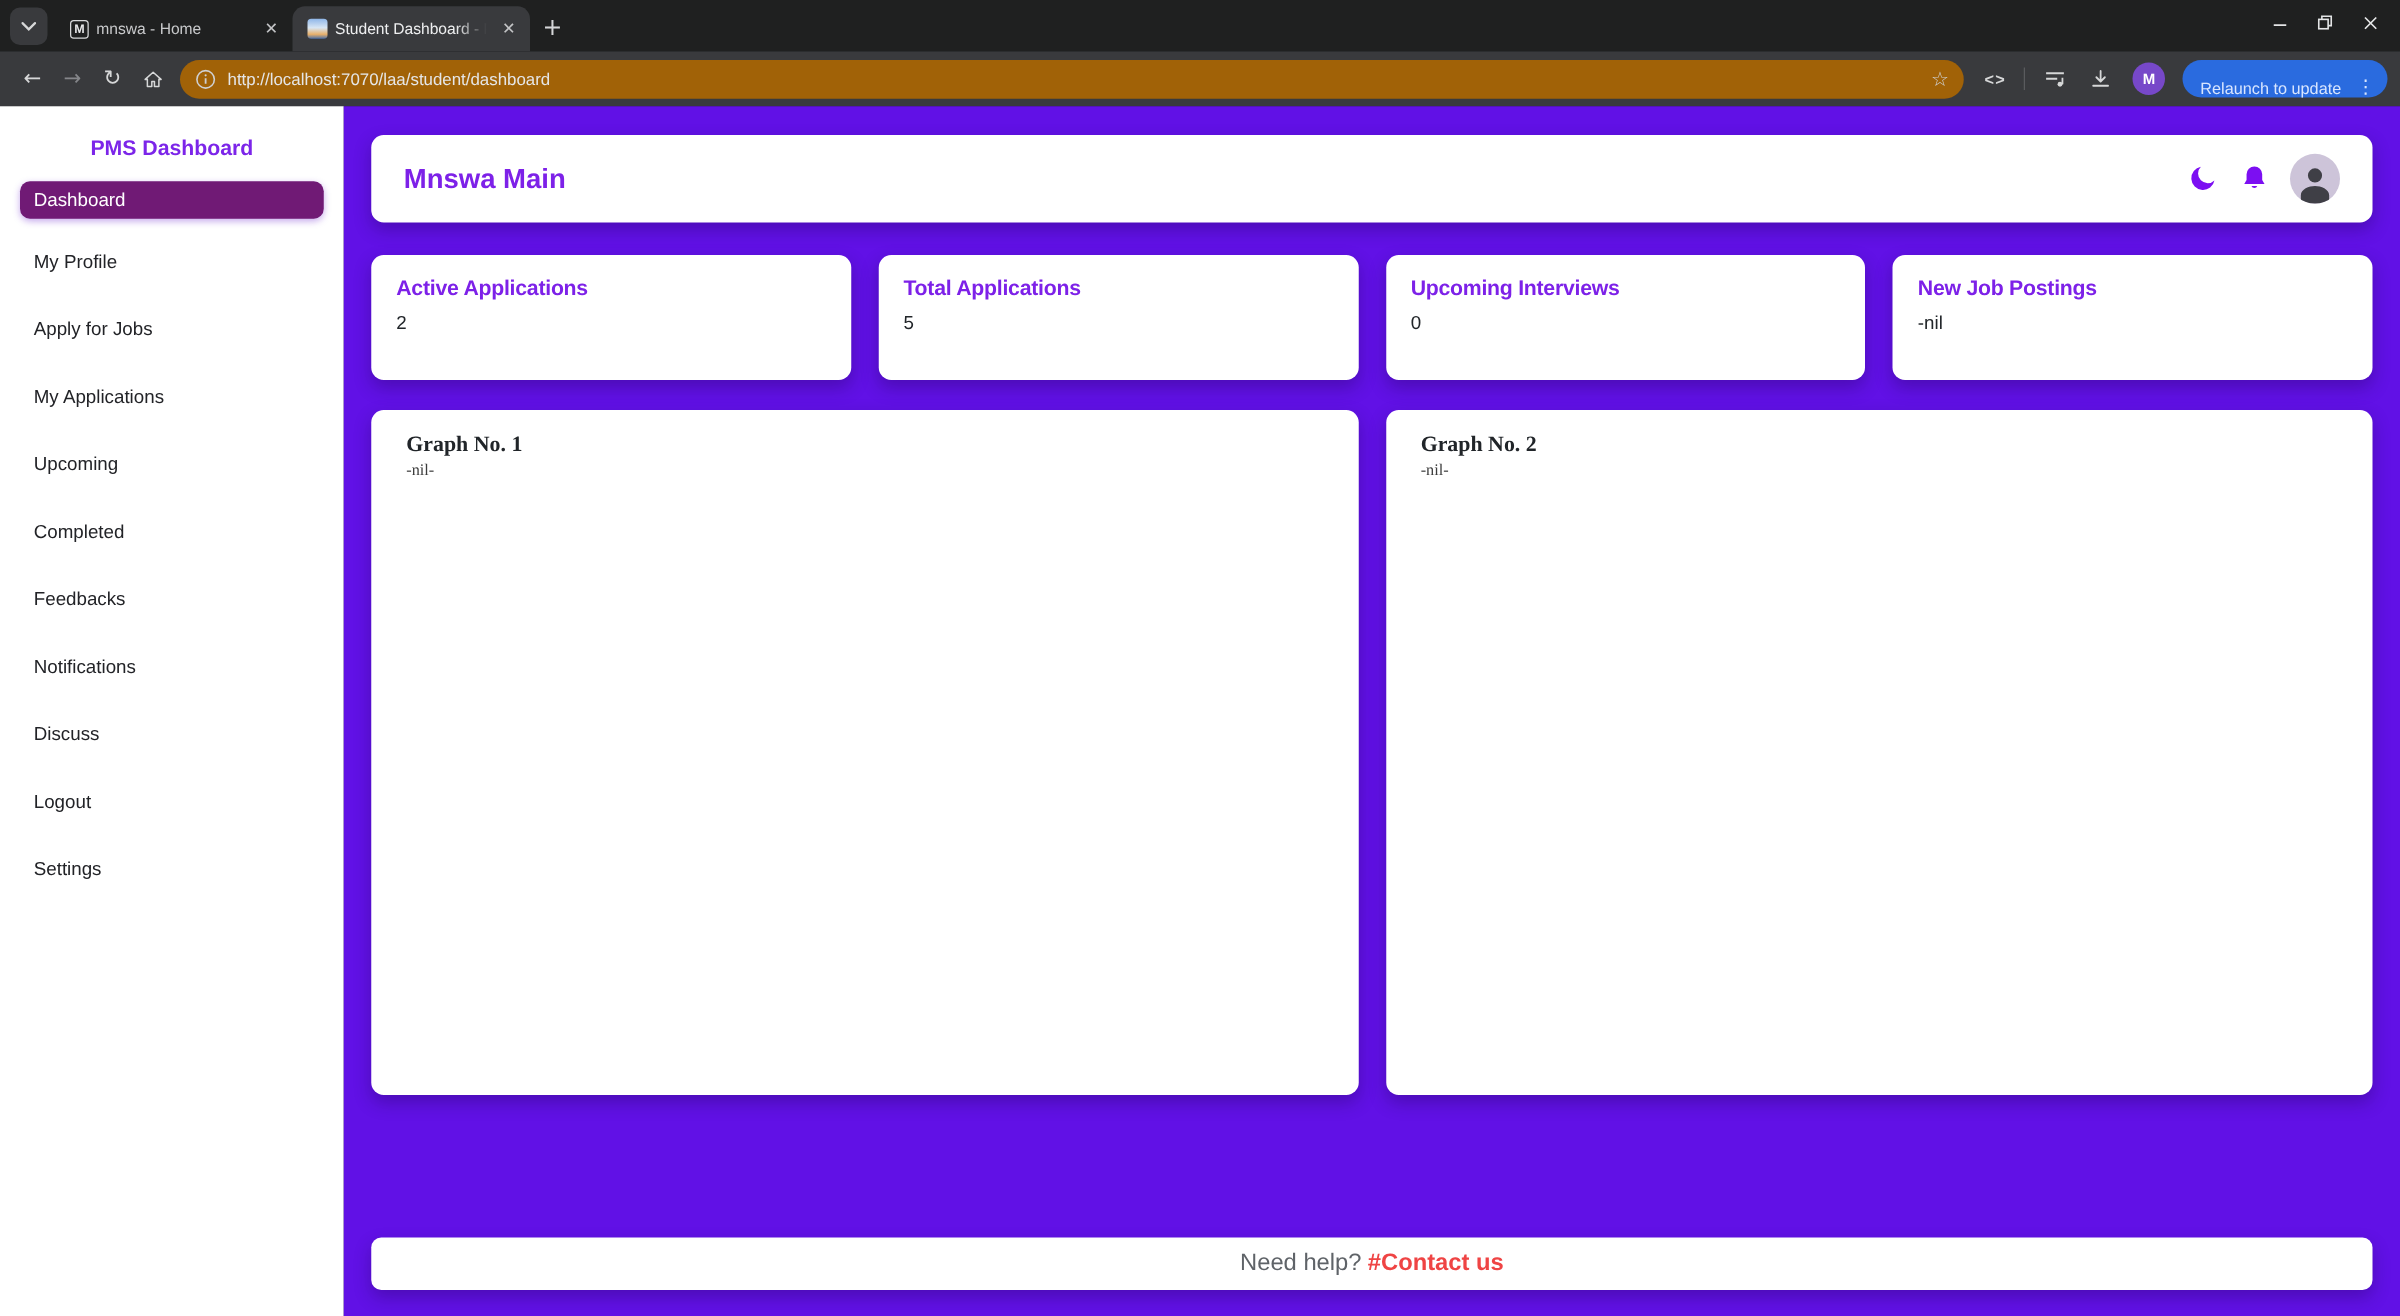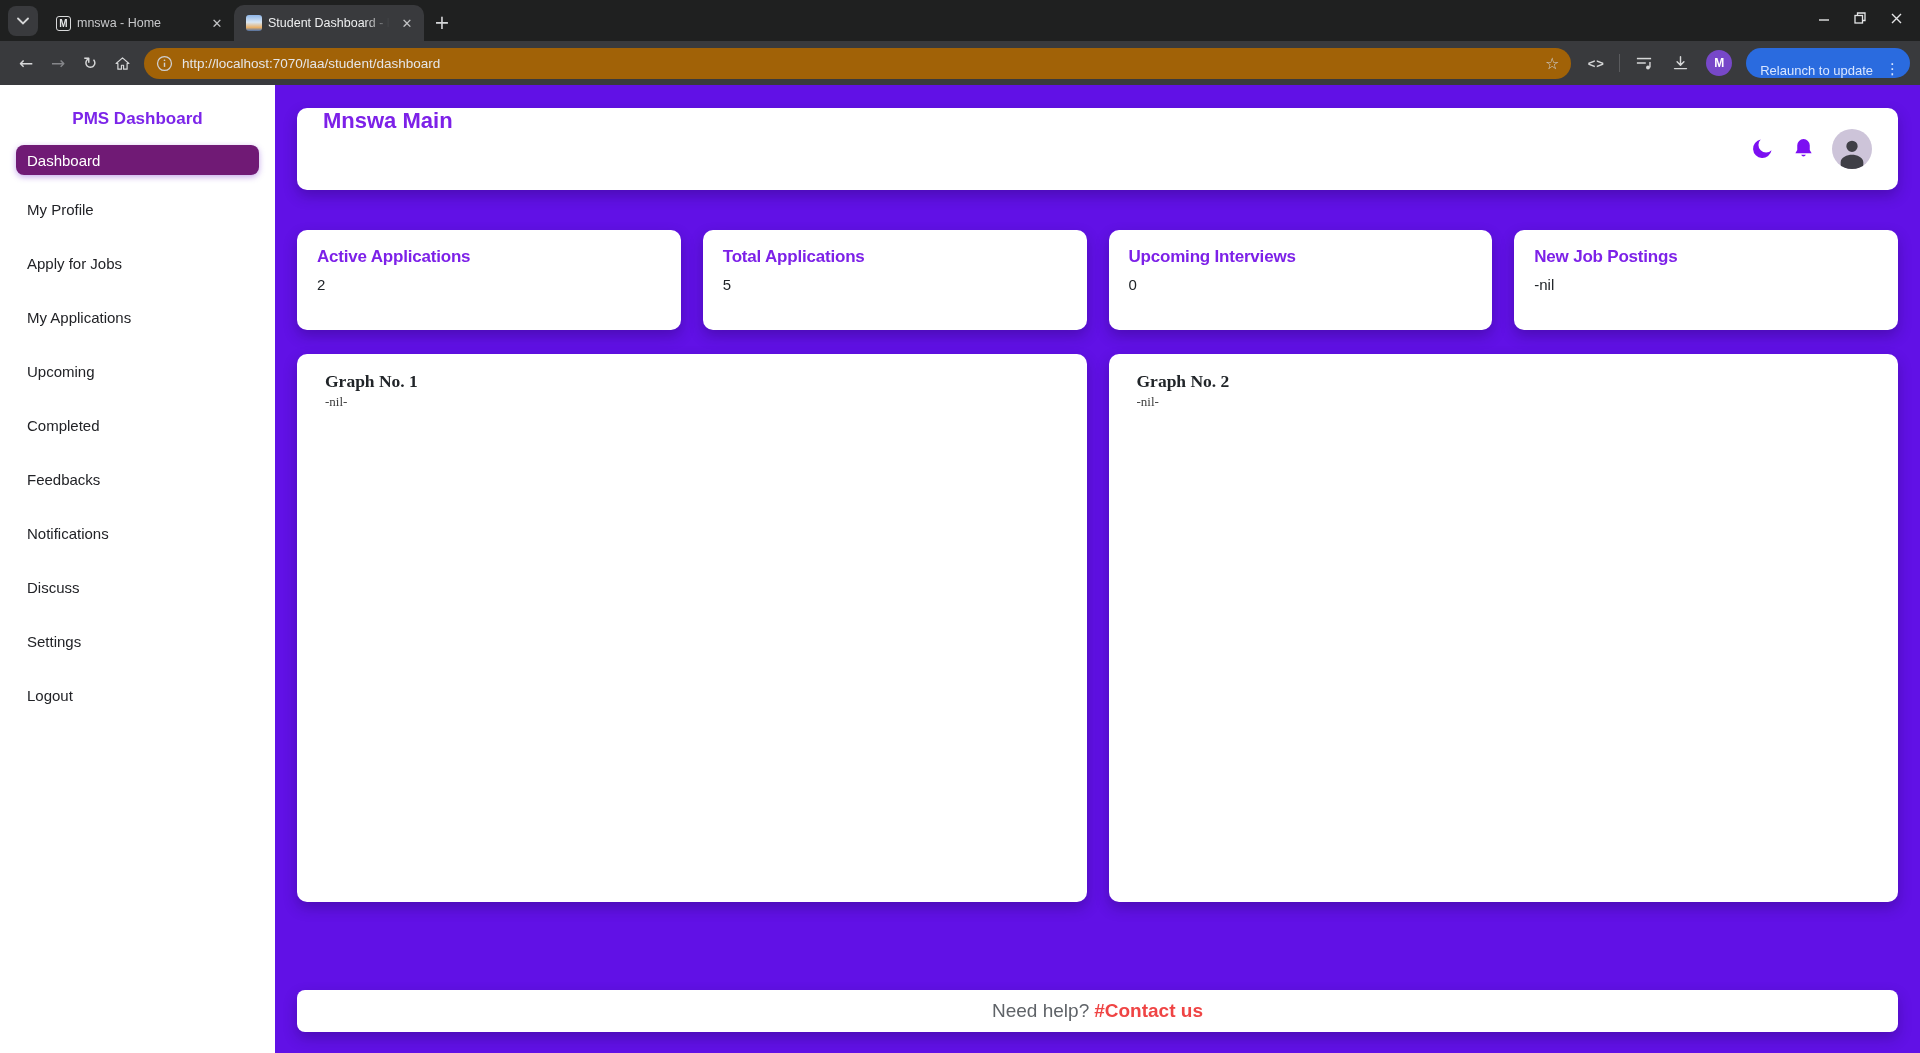--- a/index.html
+++ b/index.html
@@ -51,21 +51,21 @@
   .sb-title { text-align:center; margin-top:24px; font-size:17px; font-weight:bold; color:#7c25e9; }
   .sb-active { margin:16px 16px 0 16px; height:30px; background:#701a75; border-radius:8px; display:flex;
     align-items:center; padding-left:11px; color:#ffffff; font-size:15px;
     box-shadow:0 2px 6px rgba(90,10,200,.35); }
   .sb-list { margin-top:7px; }
   .sb-item { height:54px; display:flex; align-items:center; padding-left:27px; font-size:15px; color:#222327;text-align:right; }
 
   .main { flex:1; background:#6111e6; padding:23px 22px 21px 22px; display:flex; flex-direction:column; }
   .card { background:#ffffff; border-radius:10px; box-shadow:0 6px 14px rgba(25,0,70,.30); }
 
-  .headercard { height:82px; display:flex; padding:0 26px; margin-bottom:40px; }
+  .headercard { height:70px; display:flex; align-items:center; padding:0 26px; margin-bottom:26px; }
   .headercard h1 { flex:1; font-size:22px; color:#7d21e8; font-weight:bold; }
   .hicons { display:flex; align-items:center; gap:16px; }
   .iconbtn { display:flex; align-items:center; justify-content:center; }
   .avatar-user { width:40px; height:40px; border-radius:50%; background:#cdc4d9; overflow:hidden;
     display:flex; align-items:flex-end; justify-content:center; }
 
   .stats { display:grid; grid-template-columns:repeat(4,1fr); gap:22px; height:100px; margin-bottom:24px; }
   .statcard { padding:17px 20px 0 20px; }
   .stat-title { font-size:17px; font-weight:bold; color:#7d21e8; letter-spacing:-.2px; }
   .stat-value { margin-top:9px; font-size:15px; color:#212529; }
@@ -177,22 +177,22 @@
     <div class="sb-active">Dashboard</div>
     <div class="sb-list">
       <div class="sb-item">My Profile</div>
       <div class="sb-item">Apply for Jobs</div>
       <div class="sb-item">My Applications</div>
       <div class="sb-item">Upcoming</div>
       <div class="sb-item">Completed</div>
       <div class="sb-item">Feedbacks</div>
       <div class="sb-item">Notifications</div>
       <div class="sb-item">Discuss</div>
+      <div class="sb-item">Logout</div>
       <div class="sb-item">Settings</div>
-      <div class="sb-item">Logout</div>
     </div>
   </div>
 
   <div class="main">
 
     <div class="card headercard">
       <h1>Mnswa Main</h1>
       <div class="hicons">
         <div class="iconbtn">
           <svg width="26" height="26" viewBox="0 0 24 24">

